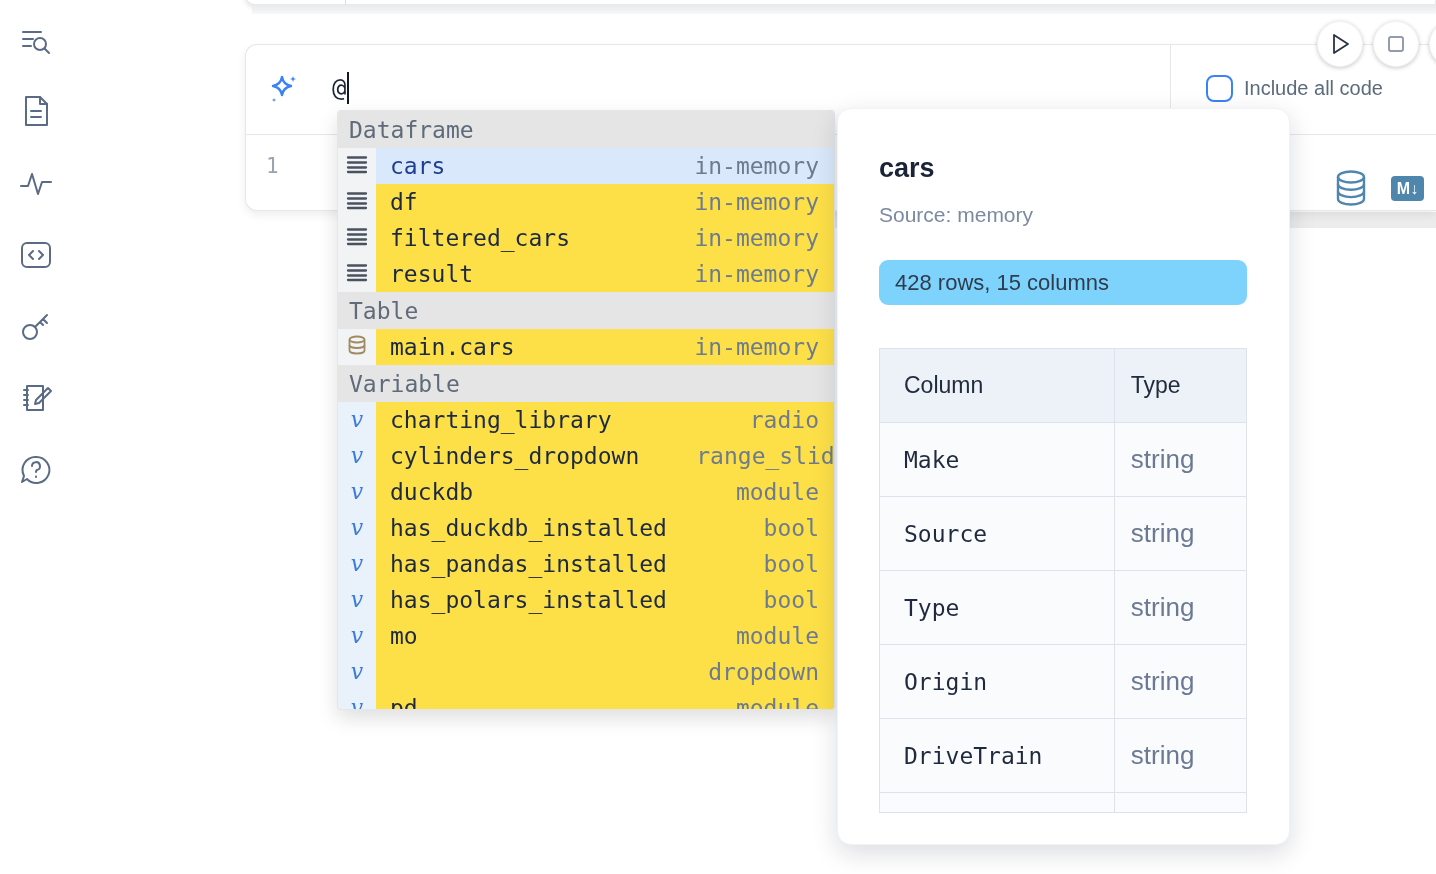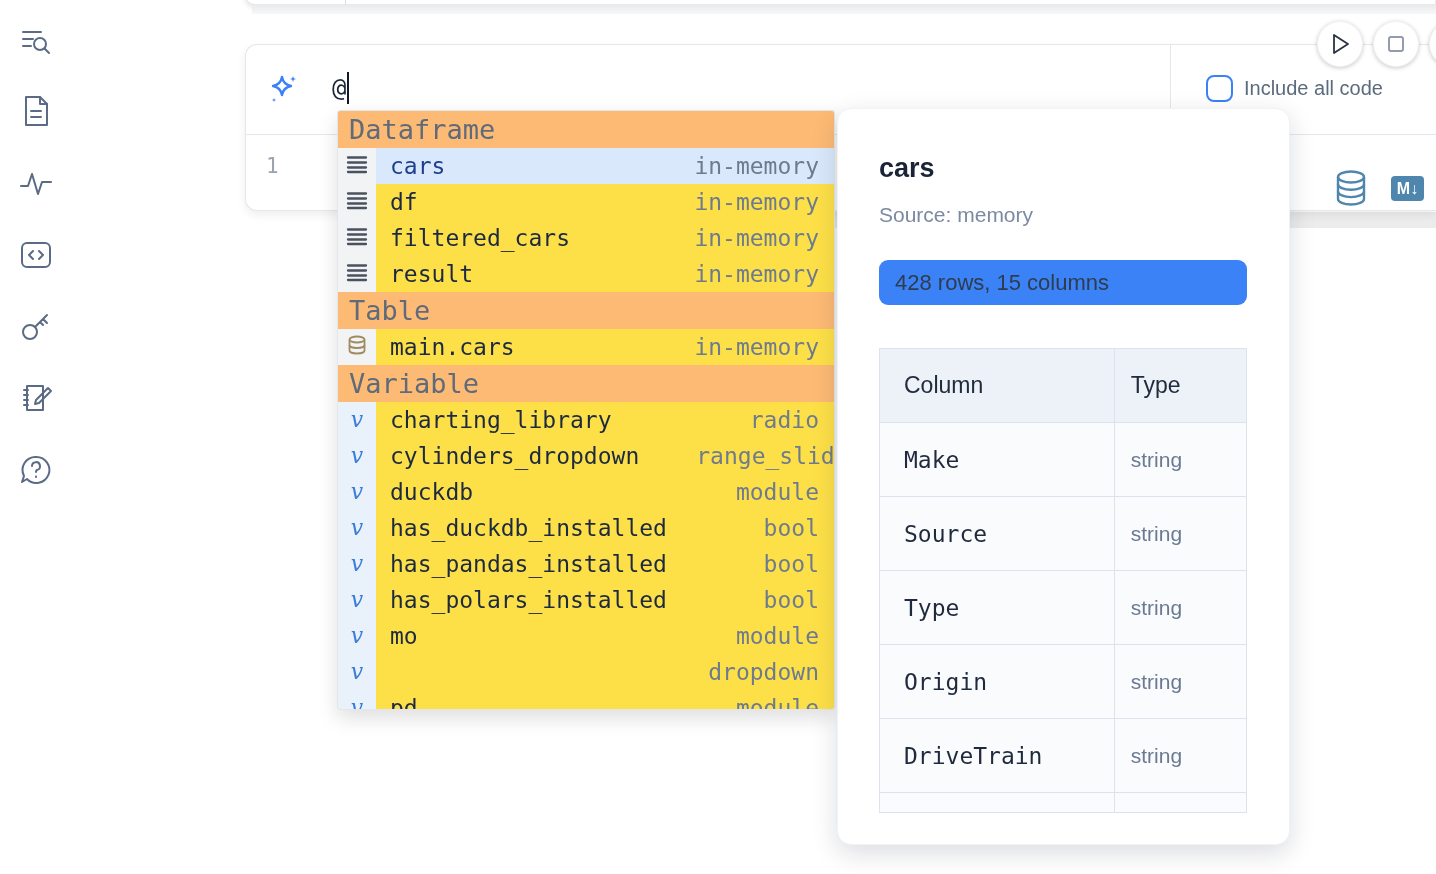--- a/index.html
+++ b/index.html
@@ -47,21 +47,21 @@
   
   .circle-btn { width:46px; height:46px; border-radius:50%; background:#fff; border:1px solid #f1f2f4;
                 box-shadow:0 1px 4px rgba(0,0,0,.22); z-index:40; display:flex; align-items:center;
                 justify-content:center; cursor:pointer; }
   .stop-square { width:16px; height:16px; border:2px solid #939cac; border-radius:3px; }
 
   
   .dropdown { left:337px; top:110px; width:498px; height:600px; background:#fff;
               border:1px solid #e3e6ea; border-radius:3px; overflow:hidden; z-index:20;
               box-shadow:0 8px 20px rgba(0,0,0,.13); display:flex; flex-direction:column; }
-  .dd-header { flex:0 0 37px; background:#fdba74; color:#5f6b7a; font-size:27px;
+  .dd-header { flex:0 0 37px; background:#e5e5e5; color:#5f6b7a; font-size:23px;
                display:flex; align-items:center; padding-left:11px; }
   .dd-row { flex:0 0 36px; display:flex; align-items:center; background:#fde047; cursor:pointer; white-space:pre; }
   .dd-row.selected { background:#d9e9fb; }
   .dd-row.selected .dd-label { color:#1e3f8f; }
   .dd-gutter { width:38px; align-self:stretch; background:#f2f3f5; display:flex;
                align-items:center; justify-content:center; flex:0 0 38px; }
   .dd-gutter.var { background:#e9f1fb; }
   .dd-label { margin-left:14px; font-size:23px; color:#1c2940; }
   .dd-detail { margin-left:auto; padding-right:15px; font-size:23px; color:#6e7b8f; }
   .dd-detail.overflow { margin-left:57px; padding-right:0; }
@@ -73,34 +73,34 @@
   
   .ai-card { left:1238px; top:295px; width:129px; height:68px; background:#fff; border:1px solid #eceef2;
              border-radius:12px; box-shadow:0 3px 10px rgba(0,0,0,.09); z-index:25; cursor:pointer; }
   .ai-card span { position:absolute; left:58px; top:19px; font-weight:bold; font-size:23px; color:#2a3342; white-space:pre; }
 
   
   .panel { left:837px; top:108px; width:453px; height:737px; background:#fff; border-radius:14px;
            box-shadow:0 8px 26px rgba(15,23,42,.15); z-index:30; border:1px solid #f0f2f5; }
   .panel-title  { left:41px; top:44px; font-size:27px; font-weight:bold; color:#1b2437; position:absolute; }
   .panel-source { left:41px; top:94px; font-size:21px; color:#7b8aa0; position:absolute; }
-  .panel-pill { left:41px; top:151px; width:368px; height:45px; background:#3b82f6; border-radius:9px;
+  .panel-pill { left:41px; top:151px; width:368px; height:45px; background:#7dd3fc; border-radius:9px;
                 font-size:22px; color:#2f3c4e; display:flex; align-items:center; padding-left:16px; position:absolute; }
   .ptable { left:41px; top:239px; width:368px; position:absolute; border:1px solid #dce3ed; }
   .prow { display:flex; height:74px; }
   .prow.partial { height:19px; overflow:hidden; }
   .pcell { border-right:1px solid #dce3ed; border-bottom:1px solid #dce3ed; display:flex; align-items:center; }
   .pcell:last-child { border-right:none; }
   .prow:last-child .pcell { border-bottom:none; }
   .pc-col { width:238px; padding-left:24px; }
   .pc-type { width:133px; padding-left:16px; }
   .phead .pcell { background:#edf1f8; font-size:23px; color:#222c3c; }
   .pbody .pcell { background:#fafbfd; }
   .pbody .pc-col { font-family:"DejaVu Sans Mono","Liberation Mono",monospace; font-size:23px; color:#1f2a3d; }
-  .pbody .pc-type { font-size:21px; color:#6b7a92; }
+  .pbody .pc-type { font-size:26px; color:#6b7a92; }
 </style>
 </head>
 <body>
 
 <div class="stage">
 
   <div class="rail-icon" style="top:24px">
     <svg viewBox="0 0 36 36">
         <path d="M5 8h18M5 15h10M5 22h8"></path>
         <circle cx="22" cy="20" r="6"></circle>

